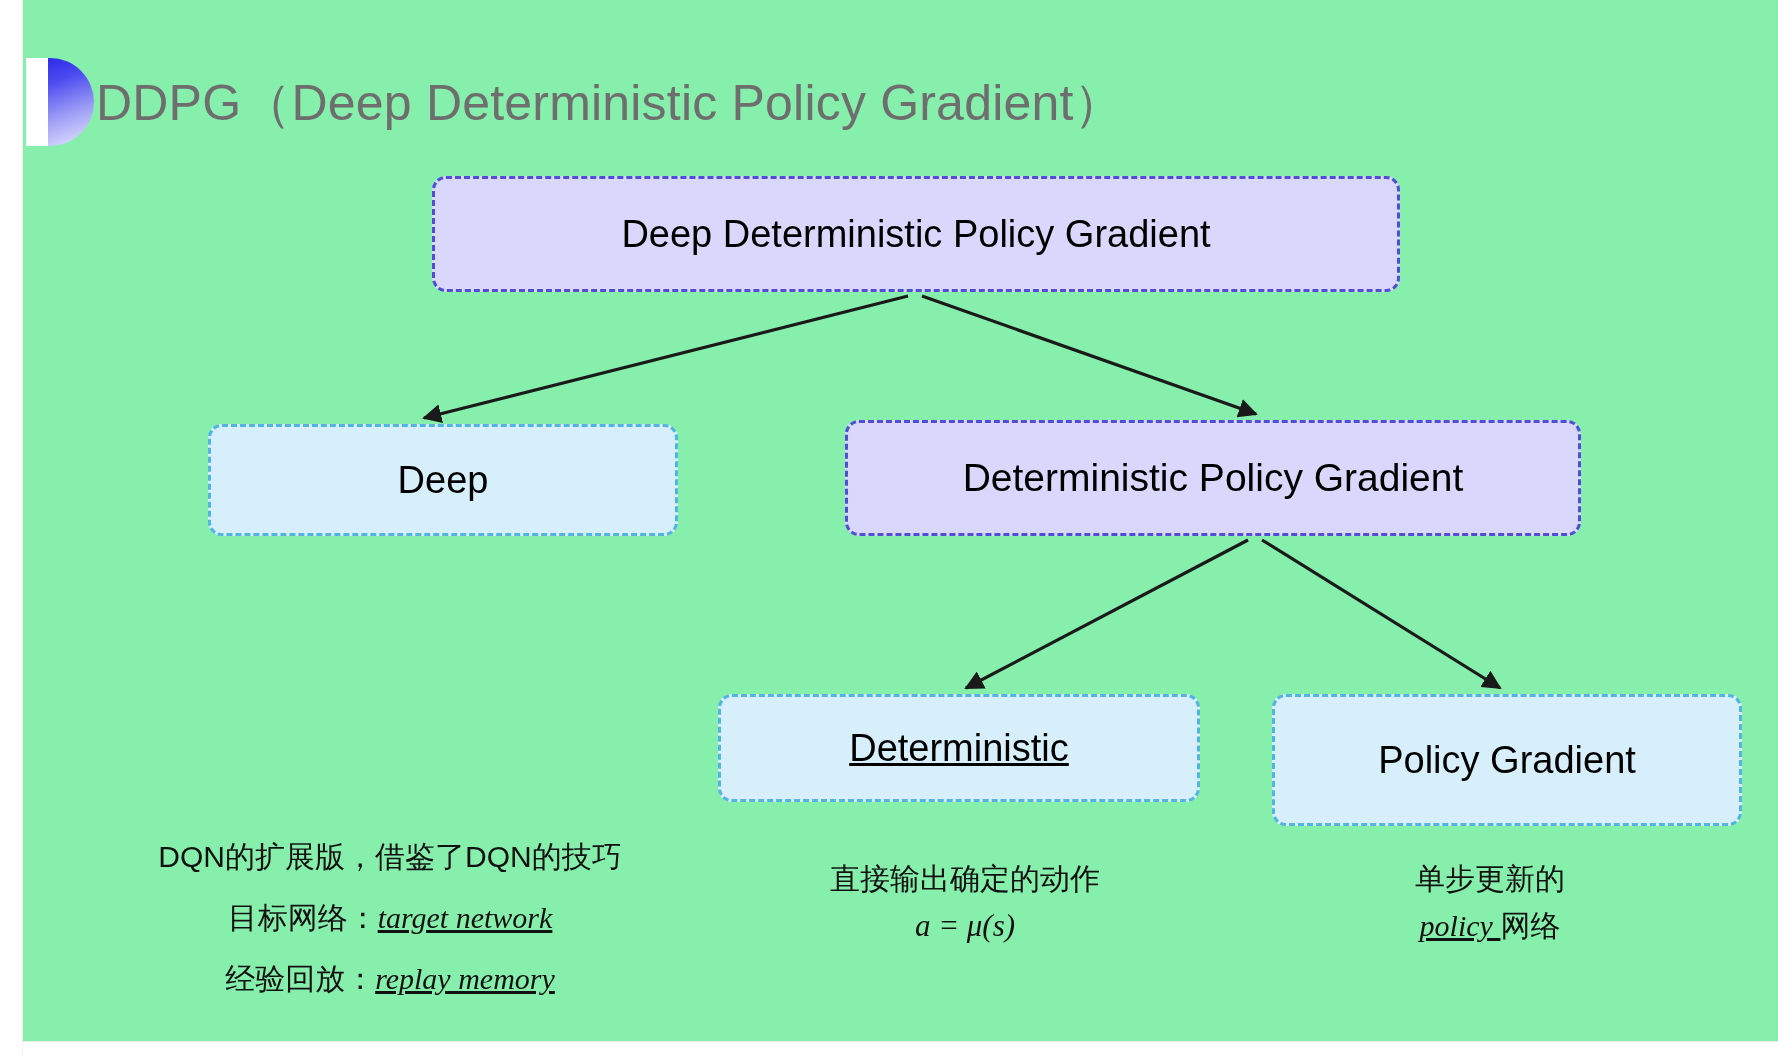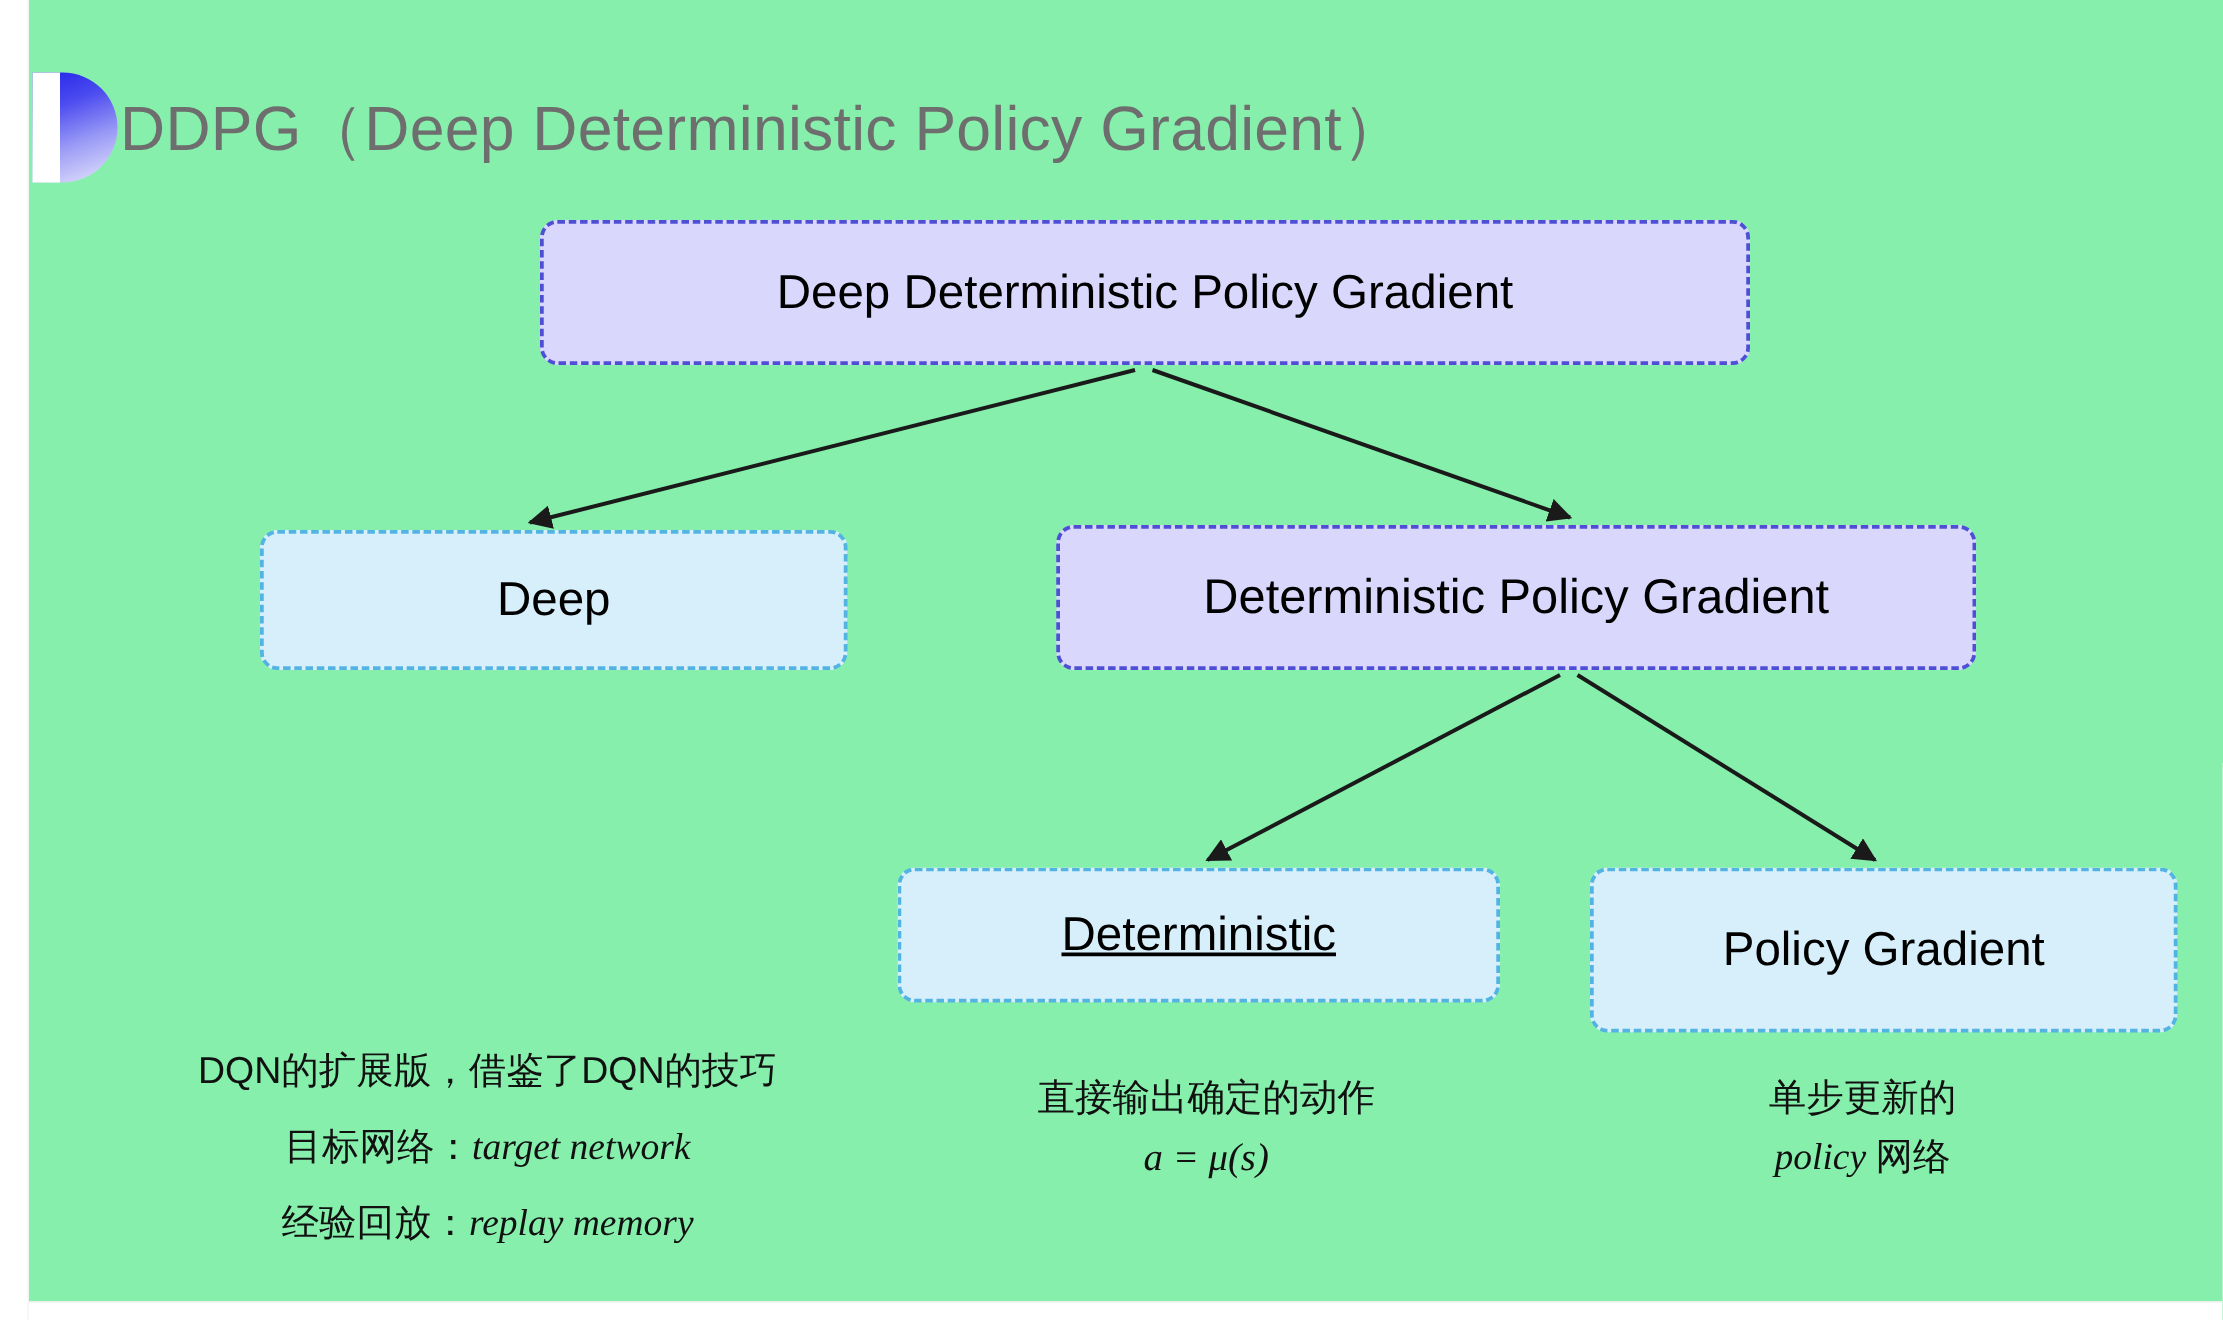--- a/index.html
+++ b/index.html
@@ -128,20 +128,21 @@
     color: #111111;
     font-family: "Liberation Sans", sans-serif;
     text-align: center;
   }
   .annot-line {
     white-space: nowrap;
   }
   .ital {
     font-family: "Liberation Serif", "DejaVu Serif", serif;
     font-style: italic;
+    text-decoration: underline;
   }
 
   #annot-left {
     left: 110px;
     top: 826px;
     width: 560px;
     font-size: 30px;
     line-height: 61px;
   }
   #annot-left .annot-line { text-align: center; }

